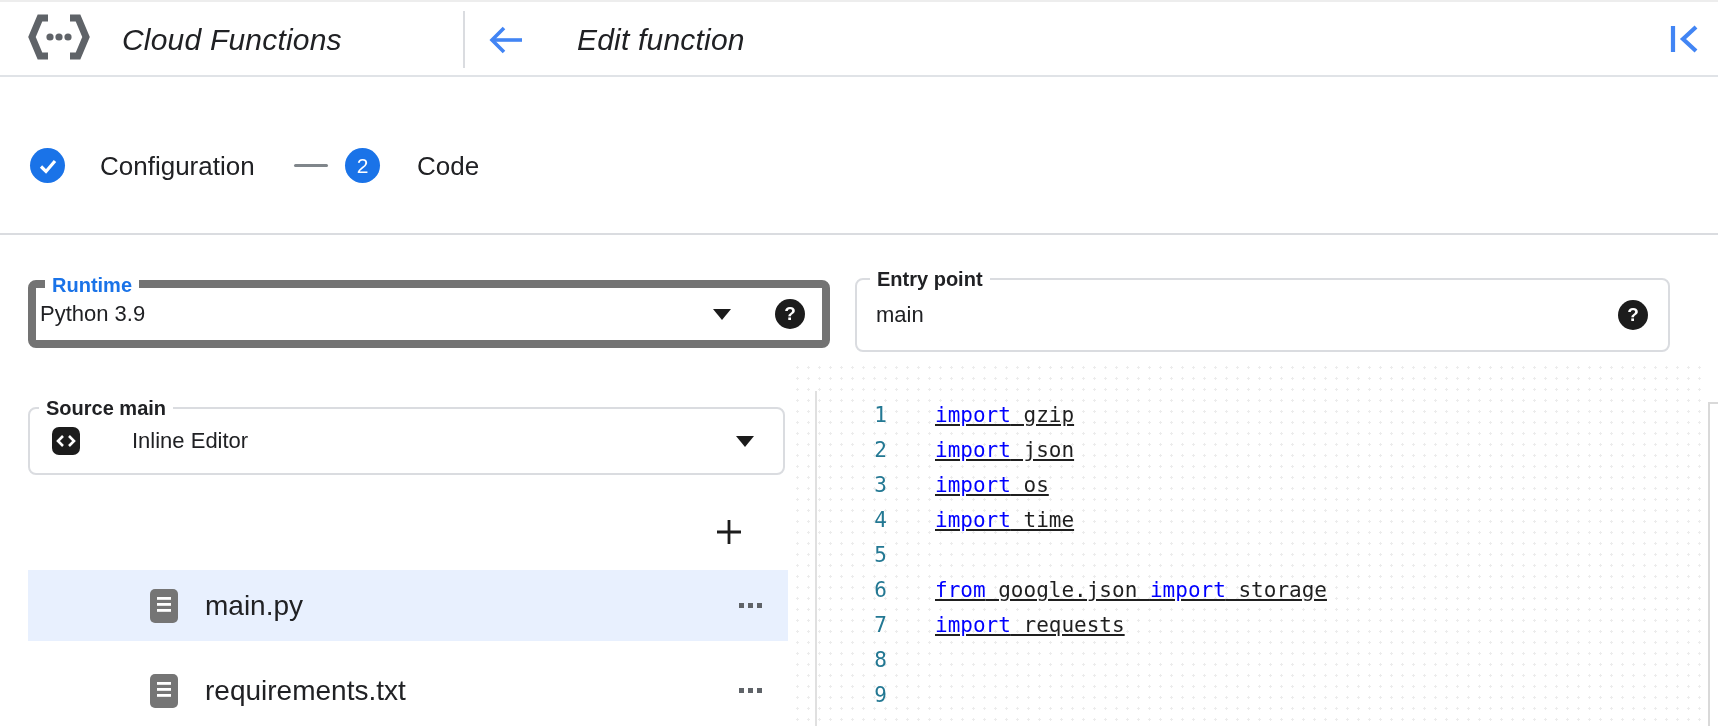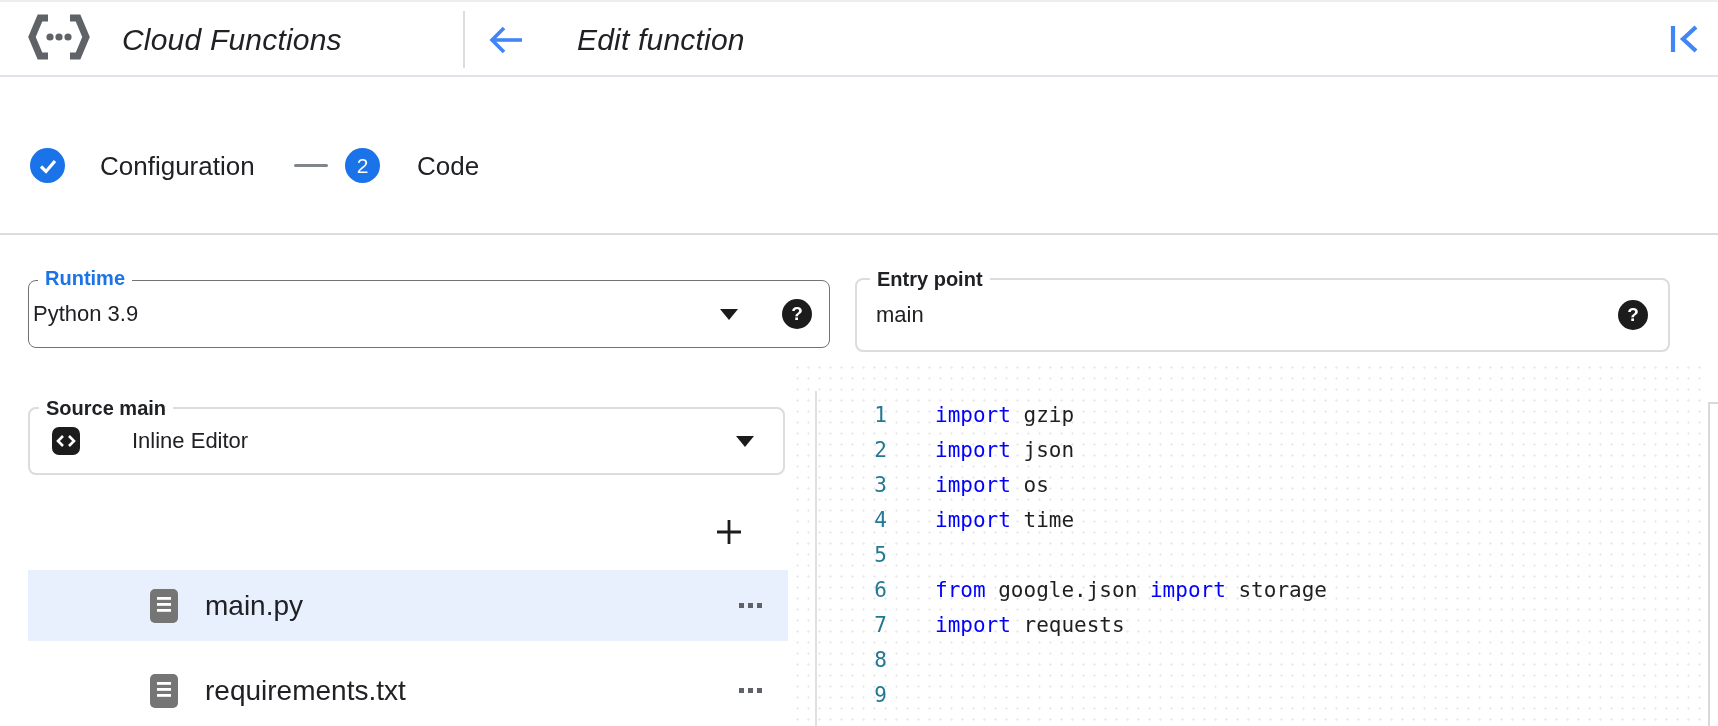--- a/index.html
+++ b/index.html
@@ -27,21 +27,21 @@
   .step2-circle { left:345px; top:148px; font-size:21px; }
   .step1-label { left:100px; top:151px; font-size:26px; line-height:30px; }
   .step2-label { left:417px; top:151px; font-size:26px; line-height:30px; }
   .step-connector { left:294px; top:164px; width:34px; height:3px; background:#80868b; border-radius:2px; }
 
   .section-divider { left:0; top:233px; width:1718px; height:2px; background:#dadce0; }
 
   
   .field { position:absolute; background:#fff; border-radius:8px; display:flex; align-items:center; }
   .flabel { position:absolute; background:#fff; padding:0 7px; font-weight:bold; font-size:20px; line-height:24px; white-space:nowrap; }
-  .runtime-field { left:28px; top:280px; width:802px; height:68px; border:1px solid #737373; }
+  .runtime-field { left:28px; top:280px; width:802px; height:68px; border:8px solid #737373; }
   .runtime-field .flabel { top:-15px; left:9px; color:#1a73e8; }
   .entry-field { left:855px; top:278px; width:815px; height:74px; border:2px solid #dadce0; }
   .entry-field .flabel { top:-13px; left:13px; color:#202124; }
   .source-field { left:28px; top:407px; width:757px; height:68px; border:2px solid #dadce0; }
   .source-field .flabel { top:-13px; left:9px; color:#202124; }
   .fvalue { font-size:22px; color:#202124; white-space:nowrap; }
   .runtime-field .fvalue { margin-left:4px; }
   .entry-field .fvalue { margin-left:19px; }
   .source-field .fvalue { margin-left:52px; }
   .spacer { flex:1; }
@@ -68,21 +68,21 @@
   .editor-dots { left:792px; top:362px; width:914px; height:364px;
                  background-image:radial-gradient(circle, #ececec 1.2px, transparent 1.4px);
                  background-size:11px 11px; }
   .gutter-divider { left:815px; top:391px; width:2px; height:335px; background:#e0e0e0; }
   .scroll-track { left:1708px; top:402px; width:10px; height:324px;
                   border-left:2px solid #d9d9d9; border-top:2px solid #d9d9d9; background:#fff; }
   .code-area { left:815px; top:398px; width:880px; cursor:text; }
   .code-line { display:flex; height:35px; line-height:35px;
                font-family:"DejaVu Sans Mono", monospace; font-size:21px; }
   .line-num { width:72px; flex:none; text-align:right; color:#237893; }
-  .line-code { padding-left:48px; white-space:pre; color:#1f1f1f; }
+  .line-code { padding-left:48px; white-space:pre; color:#1f1f1f;text-decoration:underline; }
   .tok-keyword { color:#0000ff; }
   .tok-plain { color:#1f1f1f; }
 
   svg { display:block; }
 </style>
 </head>
 <body>
 
 <div id="app">
 

